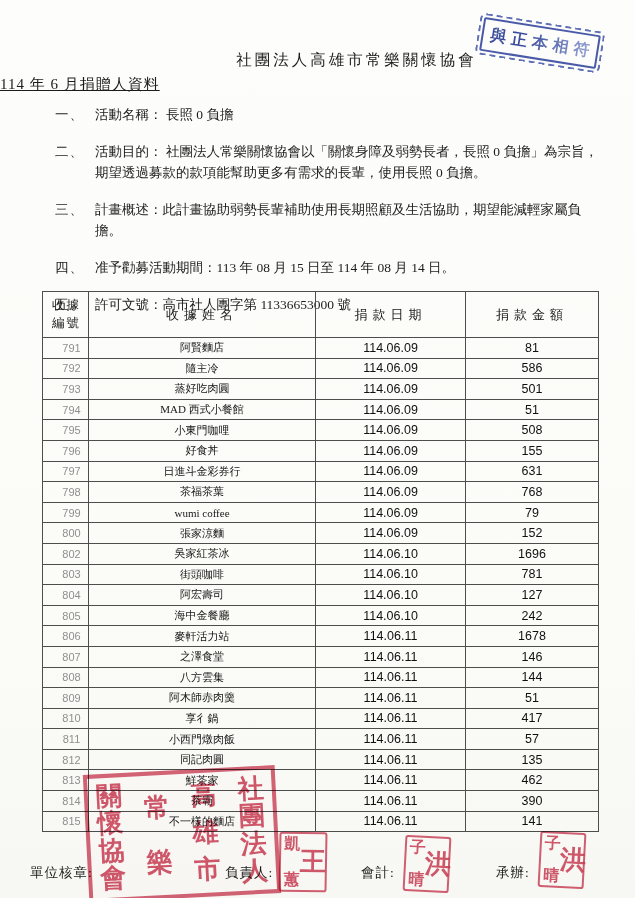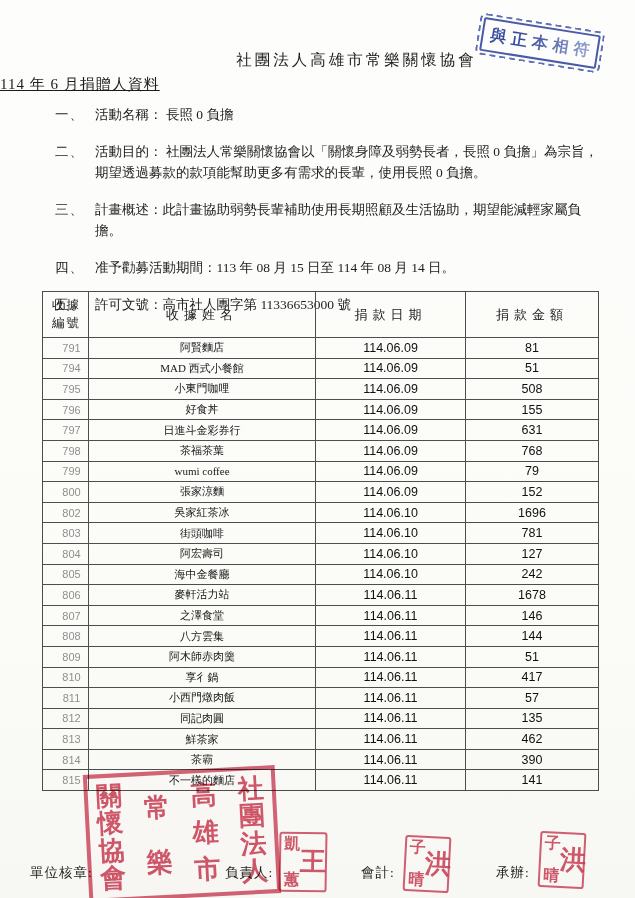--- a/index.html
+++ b/index.html
@@ -142,20 +142,32 @@
       </tr>
     </thead>
     <tbody>
         <tr>
           <td class="c-no">791</td>
           <td class="c-name">阿賢麵店</td>
           <td class="c-date">114.06.09</td>
           <td class="c-amt">81</td>
         </tr>
         <tr>
+          <td class="c-no">792</td>
+          <td class="c-name">隨主冷</td>
+          <td class="c-date">114.06.09</td>
+          <td class="c-amt">586</td>
+        </tr>
+        <tr>
+          <td class="c-no">793</td>
+          <td class="c-name">蒸好吃肉圓</td>
+          <td class="c-date">114.06.09</td>
+          <td class="c-amt">501</td>
+        </tr>
+        <tr>
           <td class="c-no">794</td>
           <td class="c-name">MAD 西式小餐館</td>
           <td class="c-date">114.06.09</td>
           <td class="c-amt">51</td>
         </tr>
         <tr>
           <td class="c-no">795</td>
           <td class="c-name">小東門咖哩</td>
           <td class="c-date">114.06.09</td>
           <td class="c-amt">508</td>

